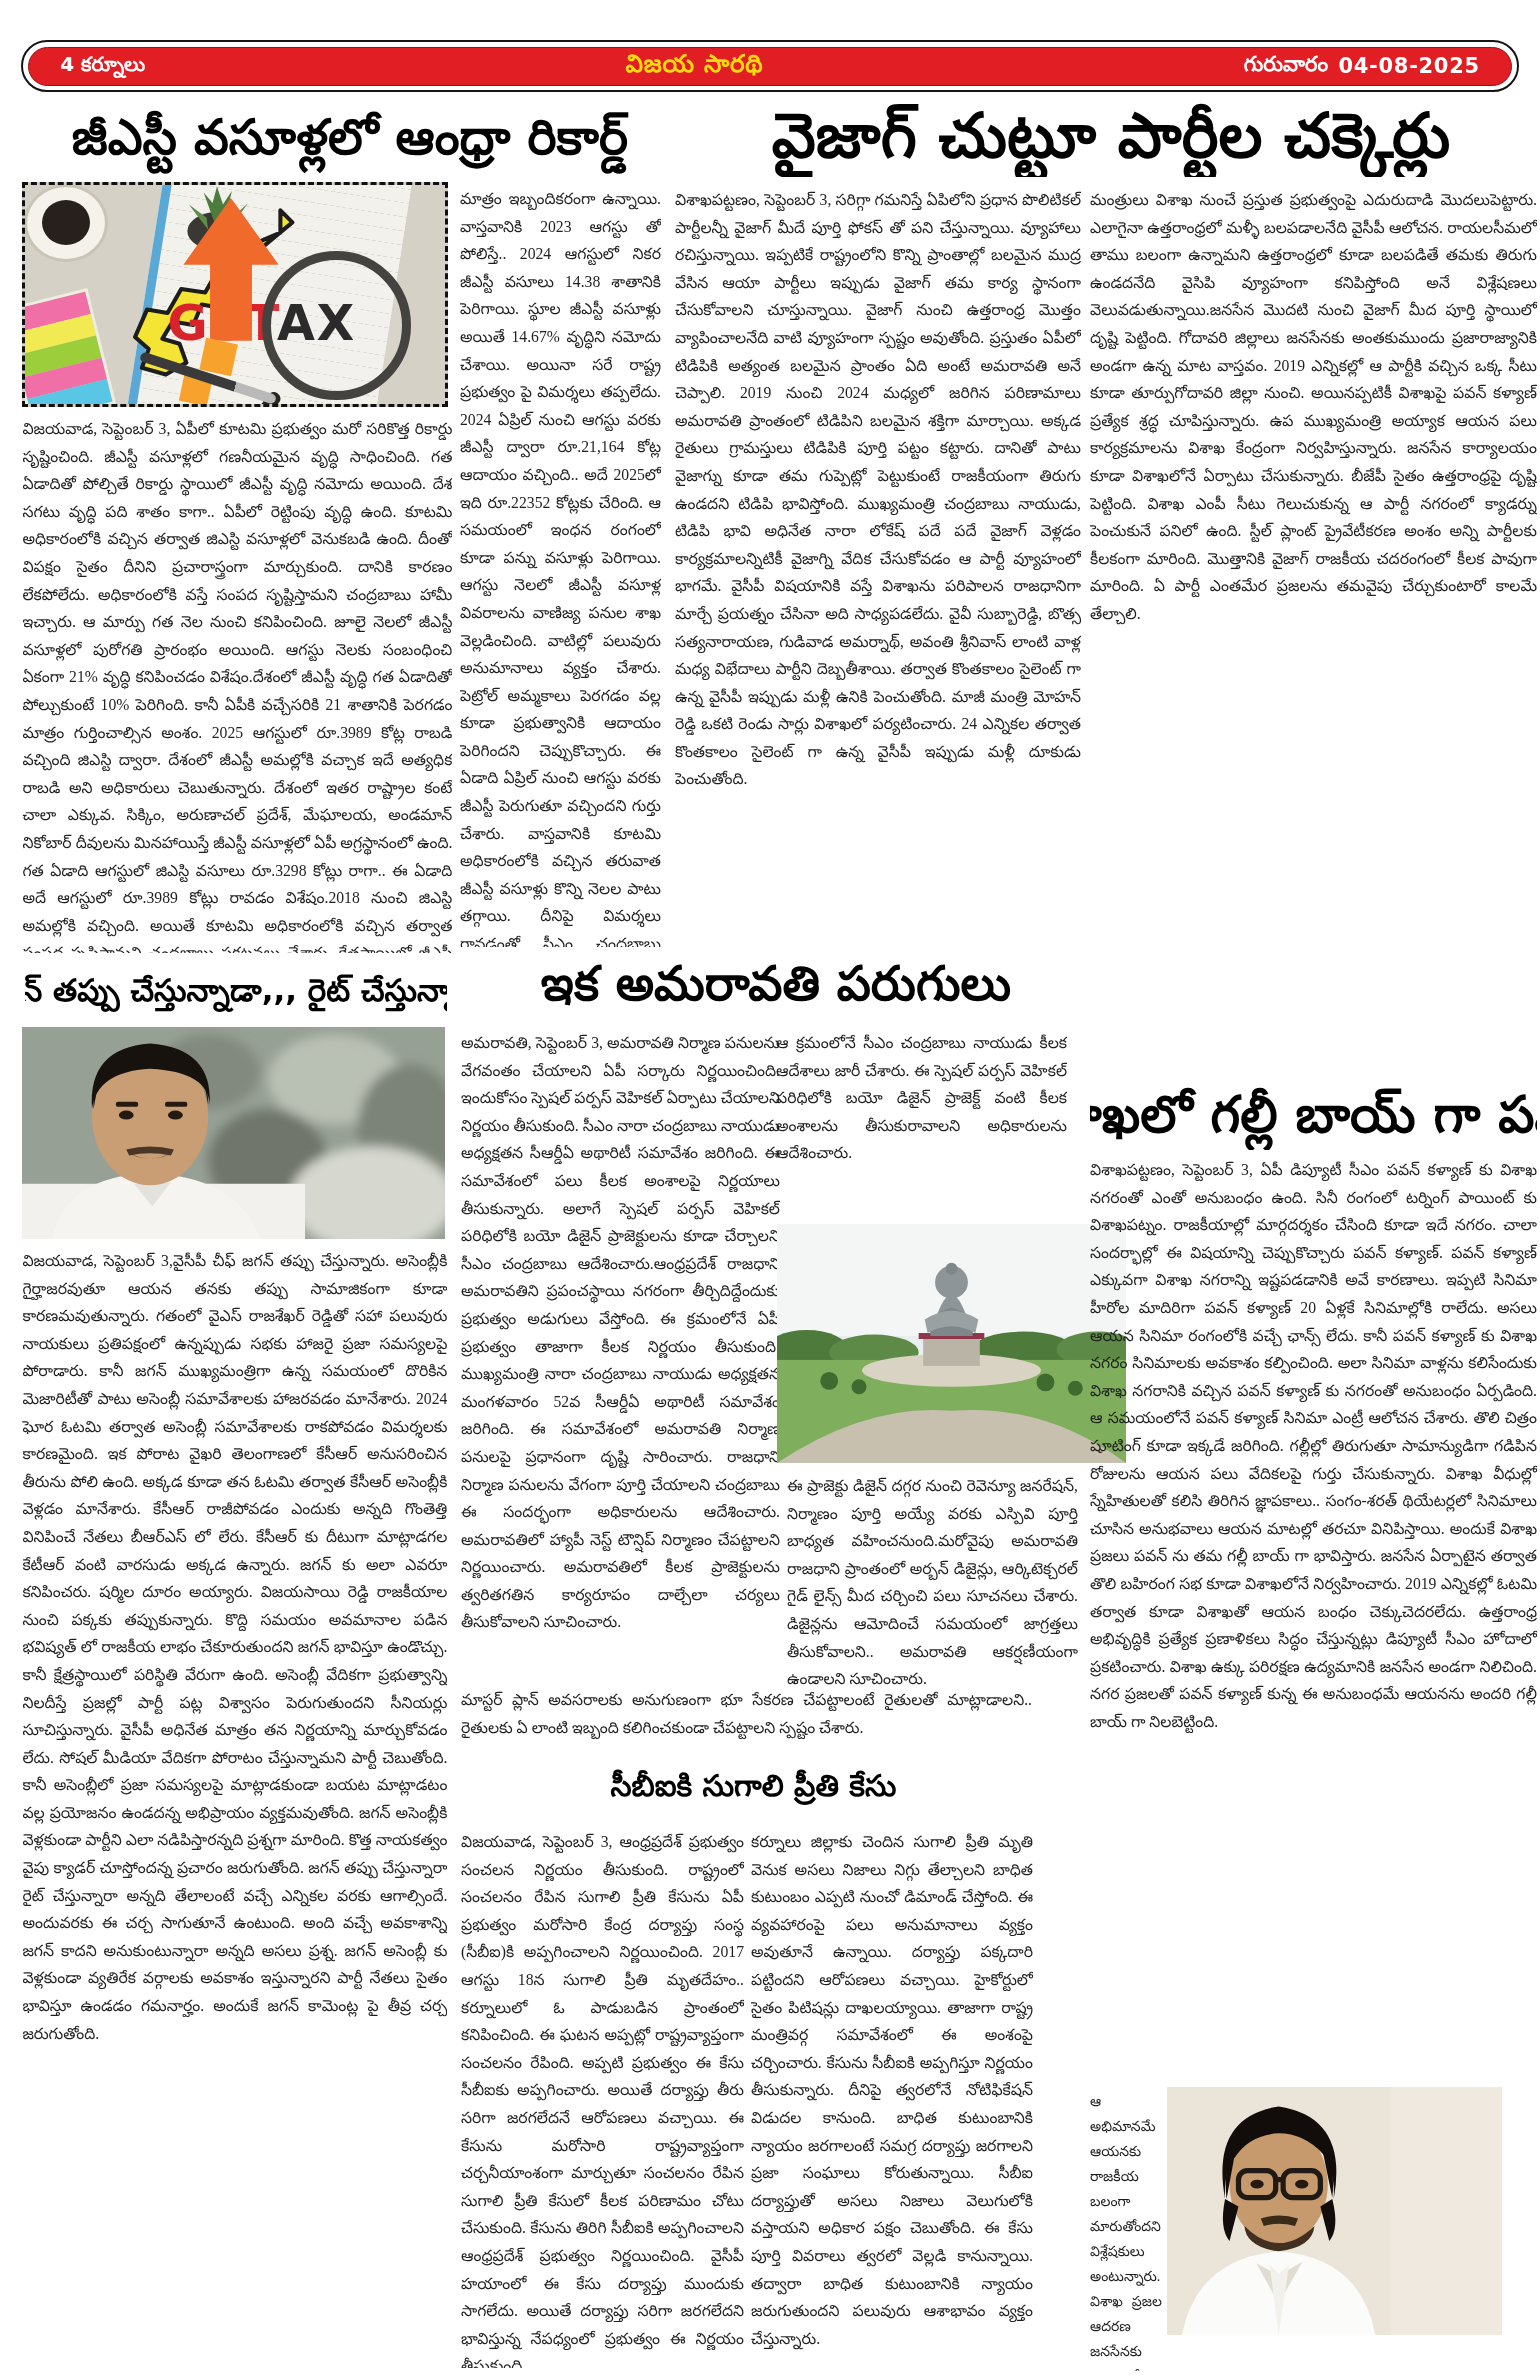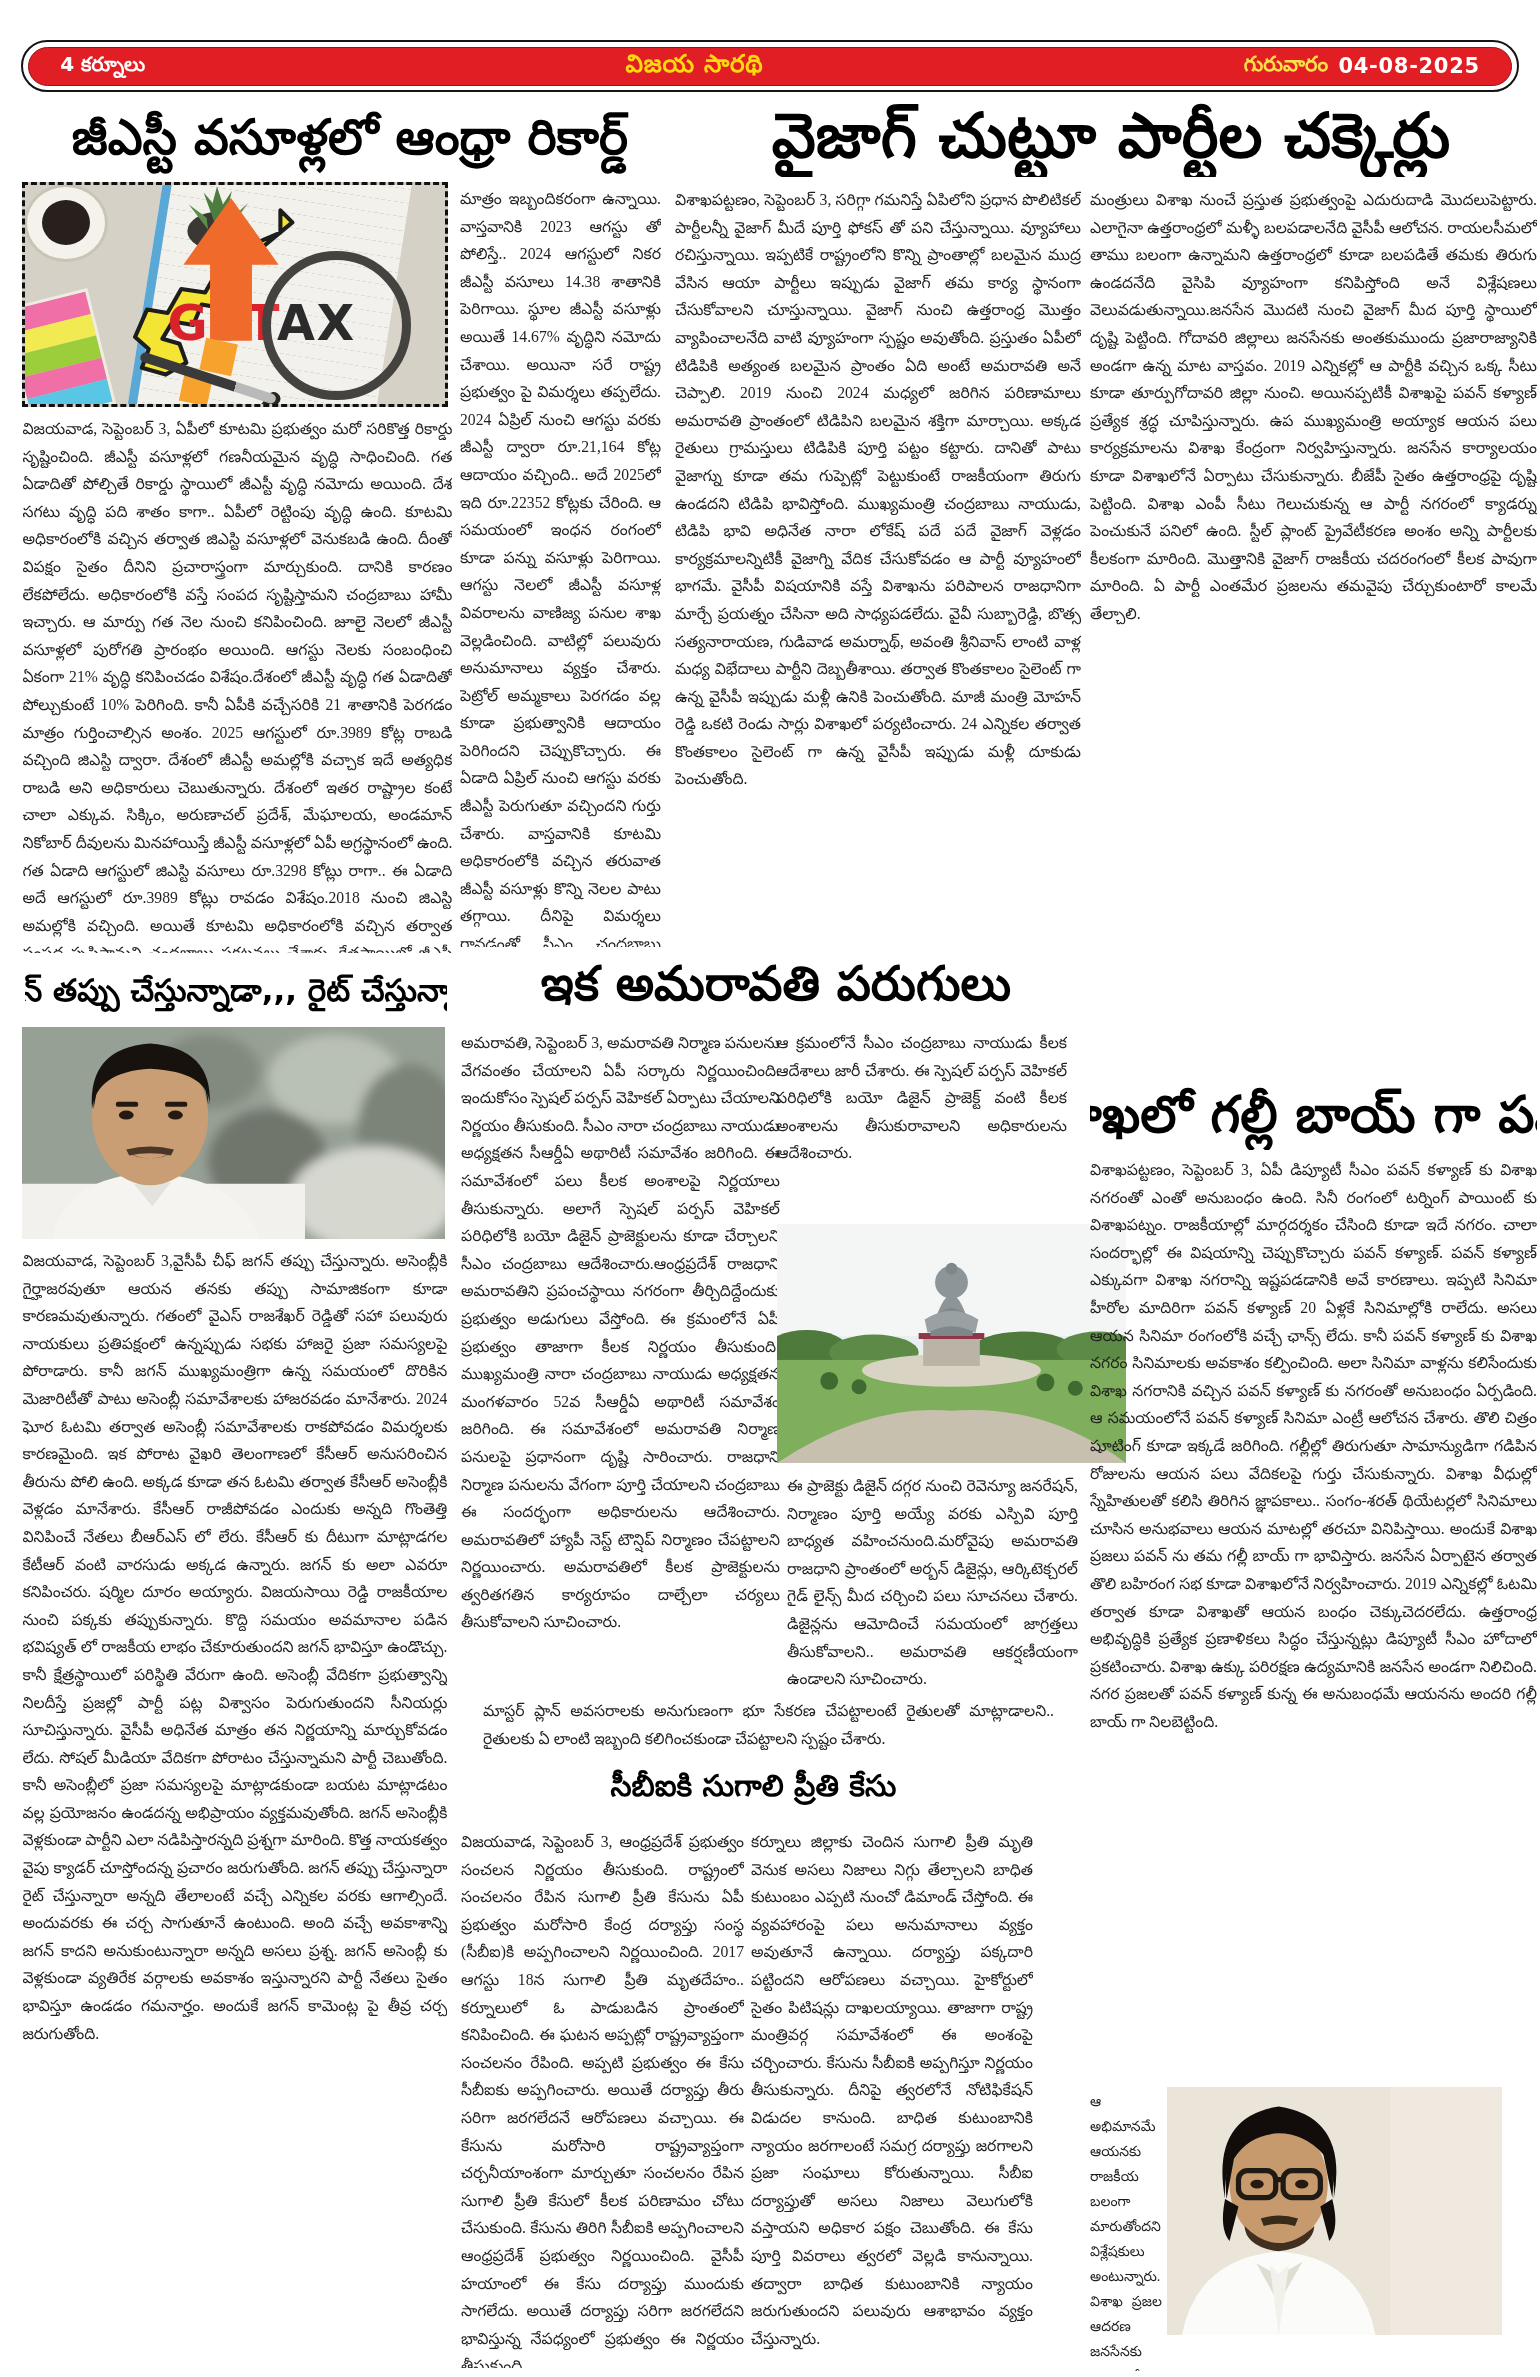--- a/index.html
+++ b/index.html
@@ -24,21 +24,21 @@
     background:#ffffff; border:2.2px solid #141414; border-radius:28px; padding:4.5px 5.2px;
   }
   .masthead-inner {
     width:100%; height:100%; background:#e01e24; border:1.5px solid #9c1014;
     border-radius:21px; display:flex; align-items:center; justify-content:space-between;
     padding:0 31px; font-family:"DejaVu Sans","Liberation Sans",sans-serif; font-weight:bold;gap:48px;
   }
   .mh-left  { color:#ffffff; font-size:20px; }
   .mh-title { color:#ffd90f; font-size:24.6px; letter-spacing:0.7px; }
   .mh-right { display:flex; gap:10.4px; align-items:center; font-size:21px; }
-  .mh-day   { color:#fde047; }
+  .mh-day   { color:#ffffff; }
   .mh-date  { color:#ffffff; letter-spacing:0.7px; }
   
   .photo { overflow:hidden; }
   .gst-photo { left:22.4px; top:182px; width:426px; height:225px;
     border:3.7px dashed #111; background:#d6d1c6; }
   .jagan-photo { left:22.4px; top:1027px; width:423px; height:212px; background:#8d948c; }
   .amaravati-photo { left:777px; top:1224px; width:349px; height:239px; background:#e8eef0; }
   .pawan-photo { left:1167px; top:2087px; width:335px; height:248px; background:#e9e3d7; }
   .photo svg { display:block; width:100%; height:100%; }
   
@@ -188,21 +188,21 @@
     <g>
       <circle cx="70" cy="210" r="12" fill="#3f6a30"></circle>
         <circle cx="110" cy="218" r="10" fill="#3f6a30"></circle>
       <circle cx="360" cy="212" r="12" fill="#3f6a30"></circle>
         <circle cx="400" cy="220" r="10" fill="#3f6a30"></circle>
     </g>
   </svg>
 </div>
 
 <div class="abs body-text" style="left:787px;top:1472px;width:291px;height:213px;">ఈ ప్రాజెక్టు డిజైన్ దగ్గర నుంచి రెవెన్యూ జనరేషన్, నిర్మాణం పూర్తి అయ్యే వరకు ఎస్పివి పూర్తి బాధ్యత వహించనుంది.మరోవైపు అమరావతి రాజధాని ప్రాంతంలో అర్బన్ డిజైన్లు, ఆర్కిటెక్చరల్ గైడ్ లైన్స్ మీద చర్చించి పలు సూచనలు చేశారు. డిజైన్లను ఆమోదించే సమయంలో జాగ్రత్తలు తీసుకోవాలని.. అమరావతి ఆకర్షణీయంగా ఉండాలని సూచించారు.</div>
-<div class="abs body-text" style="left:483px;top:1686px;width:571px;height:61px;margin-top:11px;">మాస్టర్ ప్లాన్ అవసరాలకు అనుగుణంగా భూ సేకరణ చేపట్టాలంటే రైతులతో మాట్లాడాలని.. రైతులకు ఏ లాంటి ఇబ్బంది కలిగించకుండా చేపట్టాలని స్పష్టం చేశారు.</div>
+<div class="abs body-text" style="left:461px;top:1686px;width:571px;height:61px;">మాస్టర్ ప్లాన్ అవసరాలకు అనుగుణంగా భూ సేకరణ చేపట్టాలంటే రైతులతో మాట్లాడాలని.. రైతులకు ఏ లాంటి ఇబ్బంది కలిగించకుండా చేపట్టాలని స్పష్టం చేశారు.</div>
 
 <div class="abs headline" style="left:477px;top:1750px;width:553px;height:73px;font-size:30px;">సీబీఐకి సుగాలి ప్రీతి కేసు</div>
 <div class="abs body-text" style="left:461px;top:1828px;width:283px;height:540px;">విజయవాడ, సెప్టెంబర్ 3, ఆంధ్రప్రదేశ్ ప్రభుత్వం సంచలన నిర్ణయం తీసుకుంది. రాష్ట్రంలో సంచలనం రేపిన సుగాలి ప్రీతి కేసును ఏపీ ప్రభుత్వం మరోసారి కేంద్ర దర్యాప్తు సంస్థ (సీబీఐ)కి అప్పగించాలని నిర్ణయించింది. 2017 ఆగస్టు 18న సుగాలి ప్రీతి మృతదేహం.. కర్నూలులో ఓ పాడుబడిన ప్రాంతంలో కనిపించింది. ఈ ఘటన అప్పట్లో రాష్ట్రవ్యాప్తంగా సంచలనం రేపింది. అప్పటి ప్రభుత్వం ఈ కేసు సీబీఐకు అప్పగించారు. అయితే దర్యాప్తు తీరు సరిగా జరగలేదనే ఆరోపణలు వచ్చాయి. ఈ కేసును మరోసారి రాష్ట్రవ్యాప్తంగా చర్చనీయాంశంగా మార్చుతూ సంచలనం రేపిన సుగాలి ప్రీతి కేసులో కీలక పరిణామం చోటు చేసుకుంది. కేసును తిరిగి సీబీఐకి అప్పగించాలని ఆంధ్రప్రదేశ్ ప్రభుత్వం నిర్ణయించింది. వైసీపీ హయాంలో ఈ కేసు దర్యాప్తు ముందుకు సాగలేదు. అయితే దర్యాప్తు సరిగా జరగలేదని భావిస్తున్న నేపధ్యంలో ప్రభుత్వం ఈ నిర్ణయం తీసుకుంది.</div>
 <div class="abs body-text" style="left:751px;top:1828px;width:282px;height:540px;">కర్నూలు జిల్లాకు చెందిన సుగాలి ప్రీతి మృతి వెనుక అసలు నిజాలు నిగ్గు తేల్చాలని బాధిత కుటుంబం ఎప్పటి నుంచో డిమాండ్ చేస్తోంది. ఈ వ్యవహారంపై పలు అనుమానాలు వ్యక్తం అవుతూనే ఉన్నాయి. దర్యాప్తు పక్కదారి పట్టిందని ఆరోపణలు వచ్చాయి. హైకోర్టులో సైతం పిటిషన్లు దాఖలయ్యాయి. తాజాగా రాష్ట్ర మంత్రివర్గ సమావేశంలో ఈ అంశంపై చర్చించారు. కేసును సీబీఐకి అప్పగిస్తూ నిర్ణయం తీసుకున్నారు. దీనిపై త్వరలోనే నోటిఫికేషన్ విడుదల కానుంది. బాధిత కుటుంబానికి న్యాయం జరగాలంటే సమగ్ర దర్యాప్తు జరగాలని ప్రజా సంఘాలు కోరుతున్నాయి. సీబీఐ దర్యాప్తుతో అసలు నిజాలు వెలుగులోకి వస్తాయని అధికార పక్షం చెబుతోంది. ఈ కేసు పూర్తి వివరాలు త్వరలో వెల్లడి కానున్నాయి. తద్వారా బాధిత కుటుంబానికి న్యాయం జరుగుతుందని పలువురు ఆశాభావం వ్యక్తం చేస్తున్నారు.</div>
 
 <div class="abs headline" style="left:1090px;top:1081px;width:447px;height:69px;font-size:51px;">విశాఖలో గల్లీ బాయ్ గా పవన్</div>
 <div class="abs body-text" style="left:1090px;top:1156px;width:447px;height:929px;">విశాఖపట్టణం, సెప్టెంబర్ 3, ఏపీ డిప్యూటీ సీఎం పవన్ కళ్యాణ్ కు విశాఖ నగరంతో ఎంతో అనుబంధం ఉంది. సినీ రంగంలో టర్నింగ్ పాయింట్ కు విశాఖపట్నం. రాజకీయాల్లో మార్గదర్శకం చేసింది కూడా ఇదే నగరం. చాలా సందర్భాల్లో ఈ విషయాన్ని చెప్పుకొచ్చారు పవన్ కళ్యాణ్. పవన్ కళ్యాణ్ ఎక్కువగా విశాఖ నగరాన్ని ఇష్టపడడానికి అవే కారణాలు. ఇప్పటి సినిమా హీరోల మాదిరిగా పవన్ కళ్యాణ్ 20 ఏళ్లకే సినిమాల్లోకి రాలేదు. అసలు ఆయన సినిమా రంగంలోకి వచ్చే ఛాన్స్ లేదు. కానీ పవన్ కళ్యాణ్ కు విశాఖ నగరం సినిమాలకు అవకాశం కల్పించింది. అలా సినిమా వాళ్లను కలిసేందుకు విశాఖ నగరానికి వచ్చిన పవన్ కళ్యాణ్ కు నగరంతో అనుబంధం ఏర్పడింది. ఆ సమయంలోనే పవన్ కళ్యాణ్ సినిమా ఎంట్రీ ఆలోచన చేశారు. తొలి చిత్రం షూటింగ్ కూడా ఇక్కడే జరిగింది. గల్లీల్లో తిరుగుతూ సామాన్యుడిగా గడిపిన రోజులను ఆయన పలు వేదికలపై గుర్తు చేసుకున్నారు. విశాఖ వీధుల్లో స్నేహితులతో కలిసి తిరిగిన జ్ఞాపకాలు.. సంగం-శరత్ థియేటర్లలో సినిమాలు చూసిన అనుభవాలు ఆయన మాటల్లో తరచూ వినిపిస్తాయి. అందుకే విశాఖ ప్రజలు పవన్ ను తమ గల్లీ బాయ్ గా భావిస్తారు. జనసేన ఏర్పాటైన తర్వాత తొలి బహిరంగ సభ కూడా విశాఖలోనే నిర్వహించారు. 2019 ఎన్నికల్లో ఓటమి తర్వాత కూడా విశాఖతో ఆయన బంధం చెక్కుచెదరలేదు. ఉత్తరాంధ్ర అభివృద్ధికి ప్రత్యేక ప్రణాళికలు సిద్ధం చేస్తున్నట్లు డిప్యూటీ సీఎం హోదాలో ప్రకటించారు. విశాఖ ఉక్కు పరిరక్షణ ఉద్యమానికి జనసేన అండగా నిలిచింది. నగర ప్రజలతో పవన్ కళ్యాణ్ కున్న ఈ అనుబంధమే ఆయనను అందరి గల్లీ బాయ్ గా నిలబెట్టింది.</div>
 <div class="abs body-text" style="left:1090px;top:2089px;width:72px;height:282px;font-size:14px;line-height:25px;">ఆ అభిమానమే ఆయనకు రాజకీయ బలంగా మారుతోందని విశ్లేషకులు అంటున్నారు. విశాఖ ప్రజల ఆదరణ జనసేనకు పెట్టని కోటగా నిలుస్తోంది.</div>
 
 <div class="abs photo pawan-photo">

